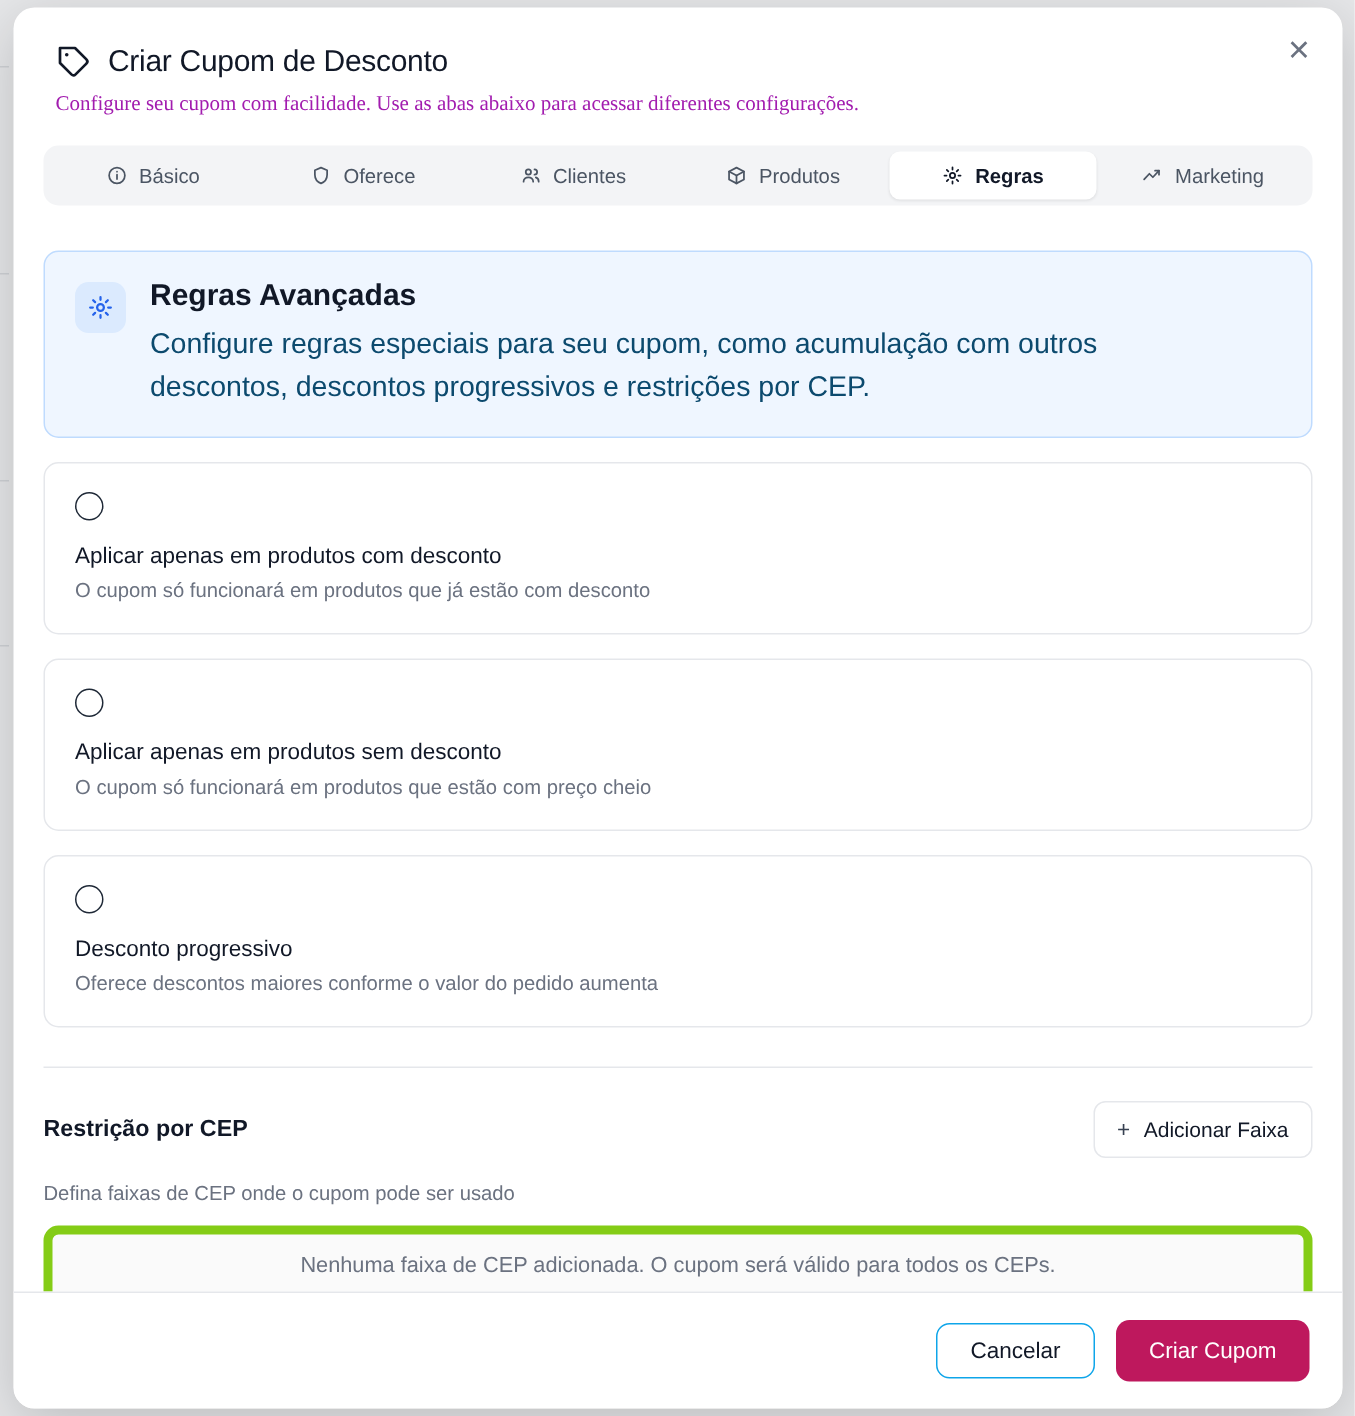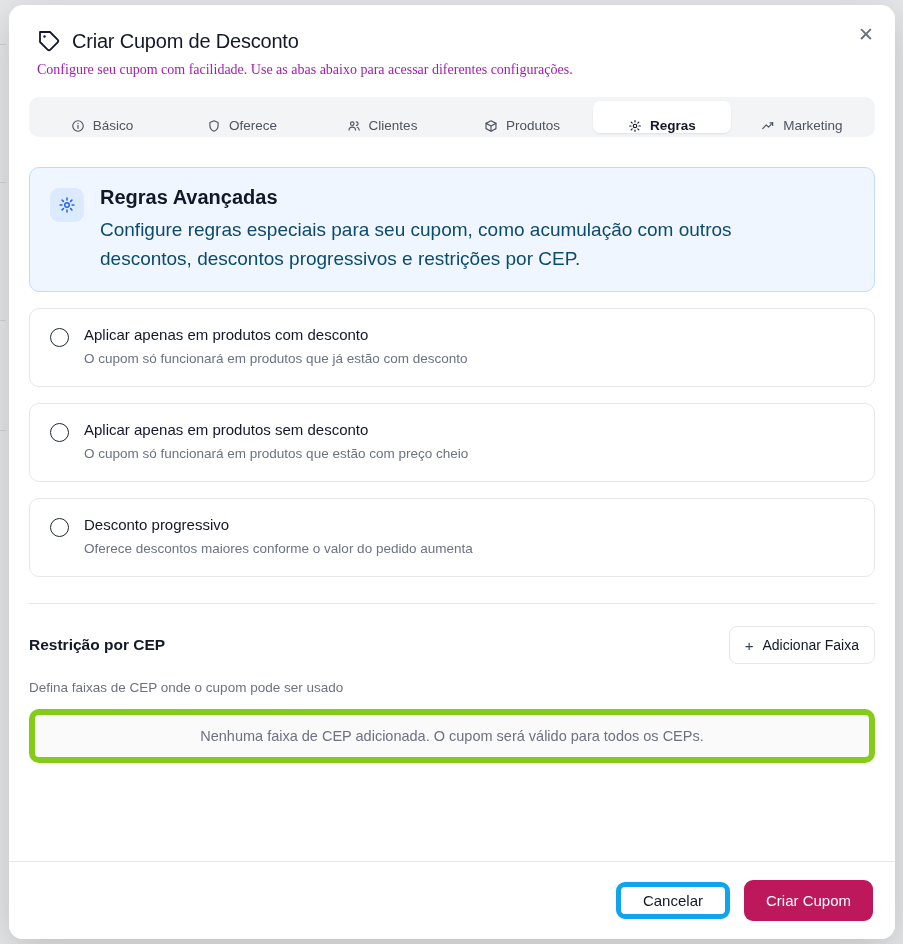--- a/index.html
+++ b/index.html
@@ -66,21 +66,21 @@
     height: 40px;
     display: flex;
     align-items: center;
     padding: 4px;
     gap: 2px;
   }
   .tab {
     flex: 1;
     height: 32px;
     display: flex;
-    align-items: flex-end;
+    align-items: center;
     justify-content: center;
     gap: 8px;
     font-size: 13.5px;
     color: #4b5563;
     border-radius: 7px;
     cursor: pointer;
     background: transparent;
     border: none;
     font-family: "Liberation Sans", sans-serif;
     white-space: nowrap;
@@ -132,20 +132,21 @@
   .option-card {
     margin-top: 16px;
     border: 1px solid #e5e7eb;
     border-radius: 10px;
     padding: 17px 20px 19px 20px;
     display: flex;
     gap: 15px;
     align-items: flex-start;
     cursor: pointer;
     background: #fff;
+    flex-direction: column;
   }
   .radio {
     width: 19px;
     height: 19px;
     border: 1.8px solid #1f2937;
     border-radius: 50%;
     flex: 0 0 19px;
     margin-top: 2px;
     background: #fff;
   }
@@ -219,21 +220,21 @@
     height: 78px;
     border-top: 1px solid #e5e7eb;
     display: flex;
     align-items: center;
     justify-content: flex-end;
     gap: 14px;
     padding: 0 22px;
     background: #fff;
   }
   .btn-secondary {
-    border: 5px solid #0ea5e9;
+    border: 1px solid #0ea5e9;
     background: #fff;
     border-radius: 9px;
     height: 37px;
     padding: 4px 22px;
     font-size: 15px;
     color: #111827;
     cursor: pointer;
     font-family: "Liberation Sans", sans-serif;
   }
   .btn-primary {

